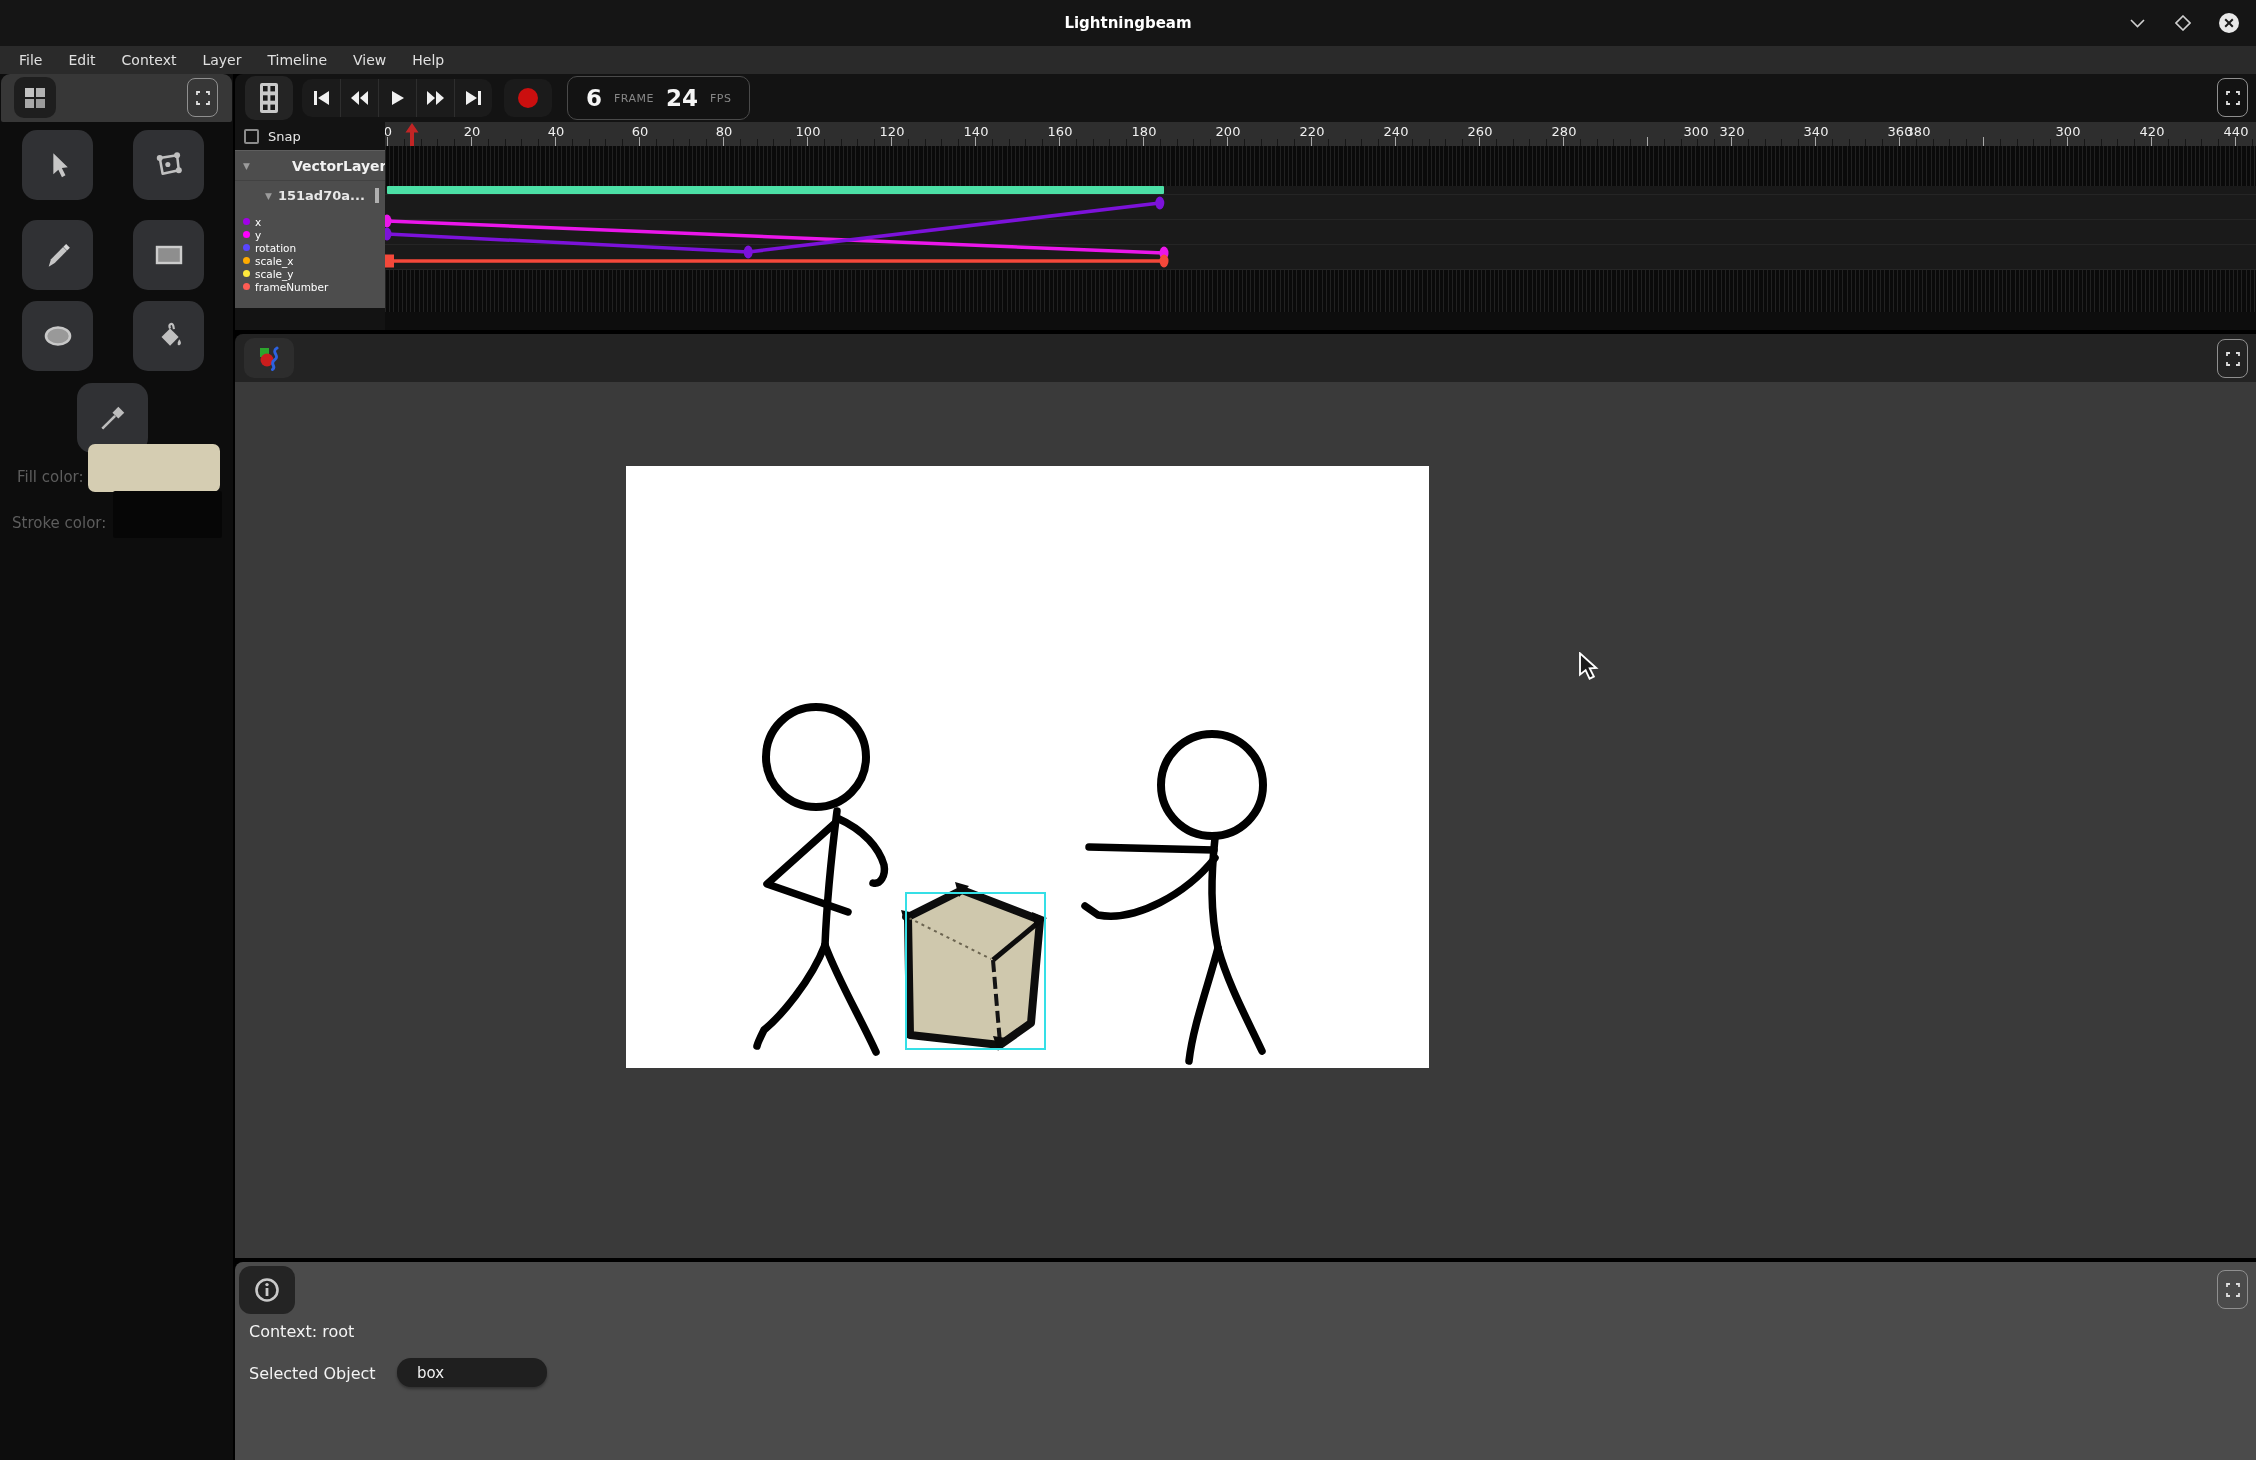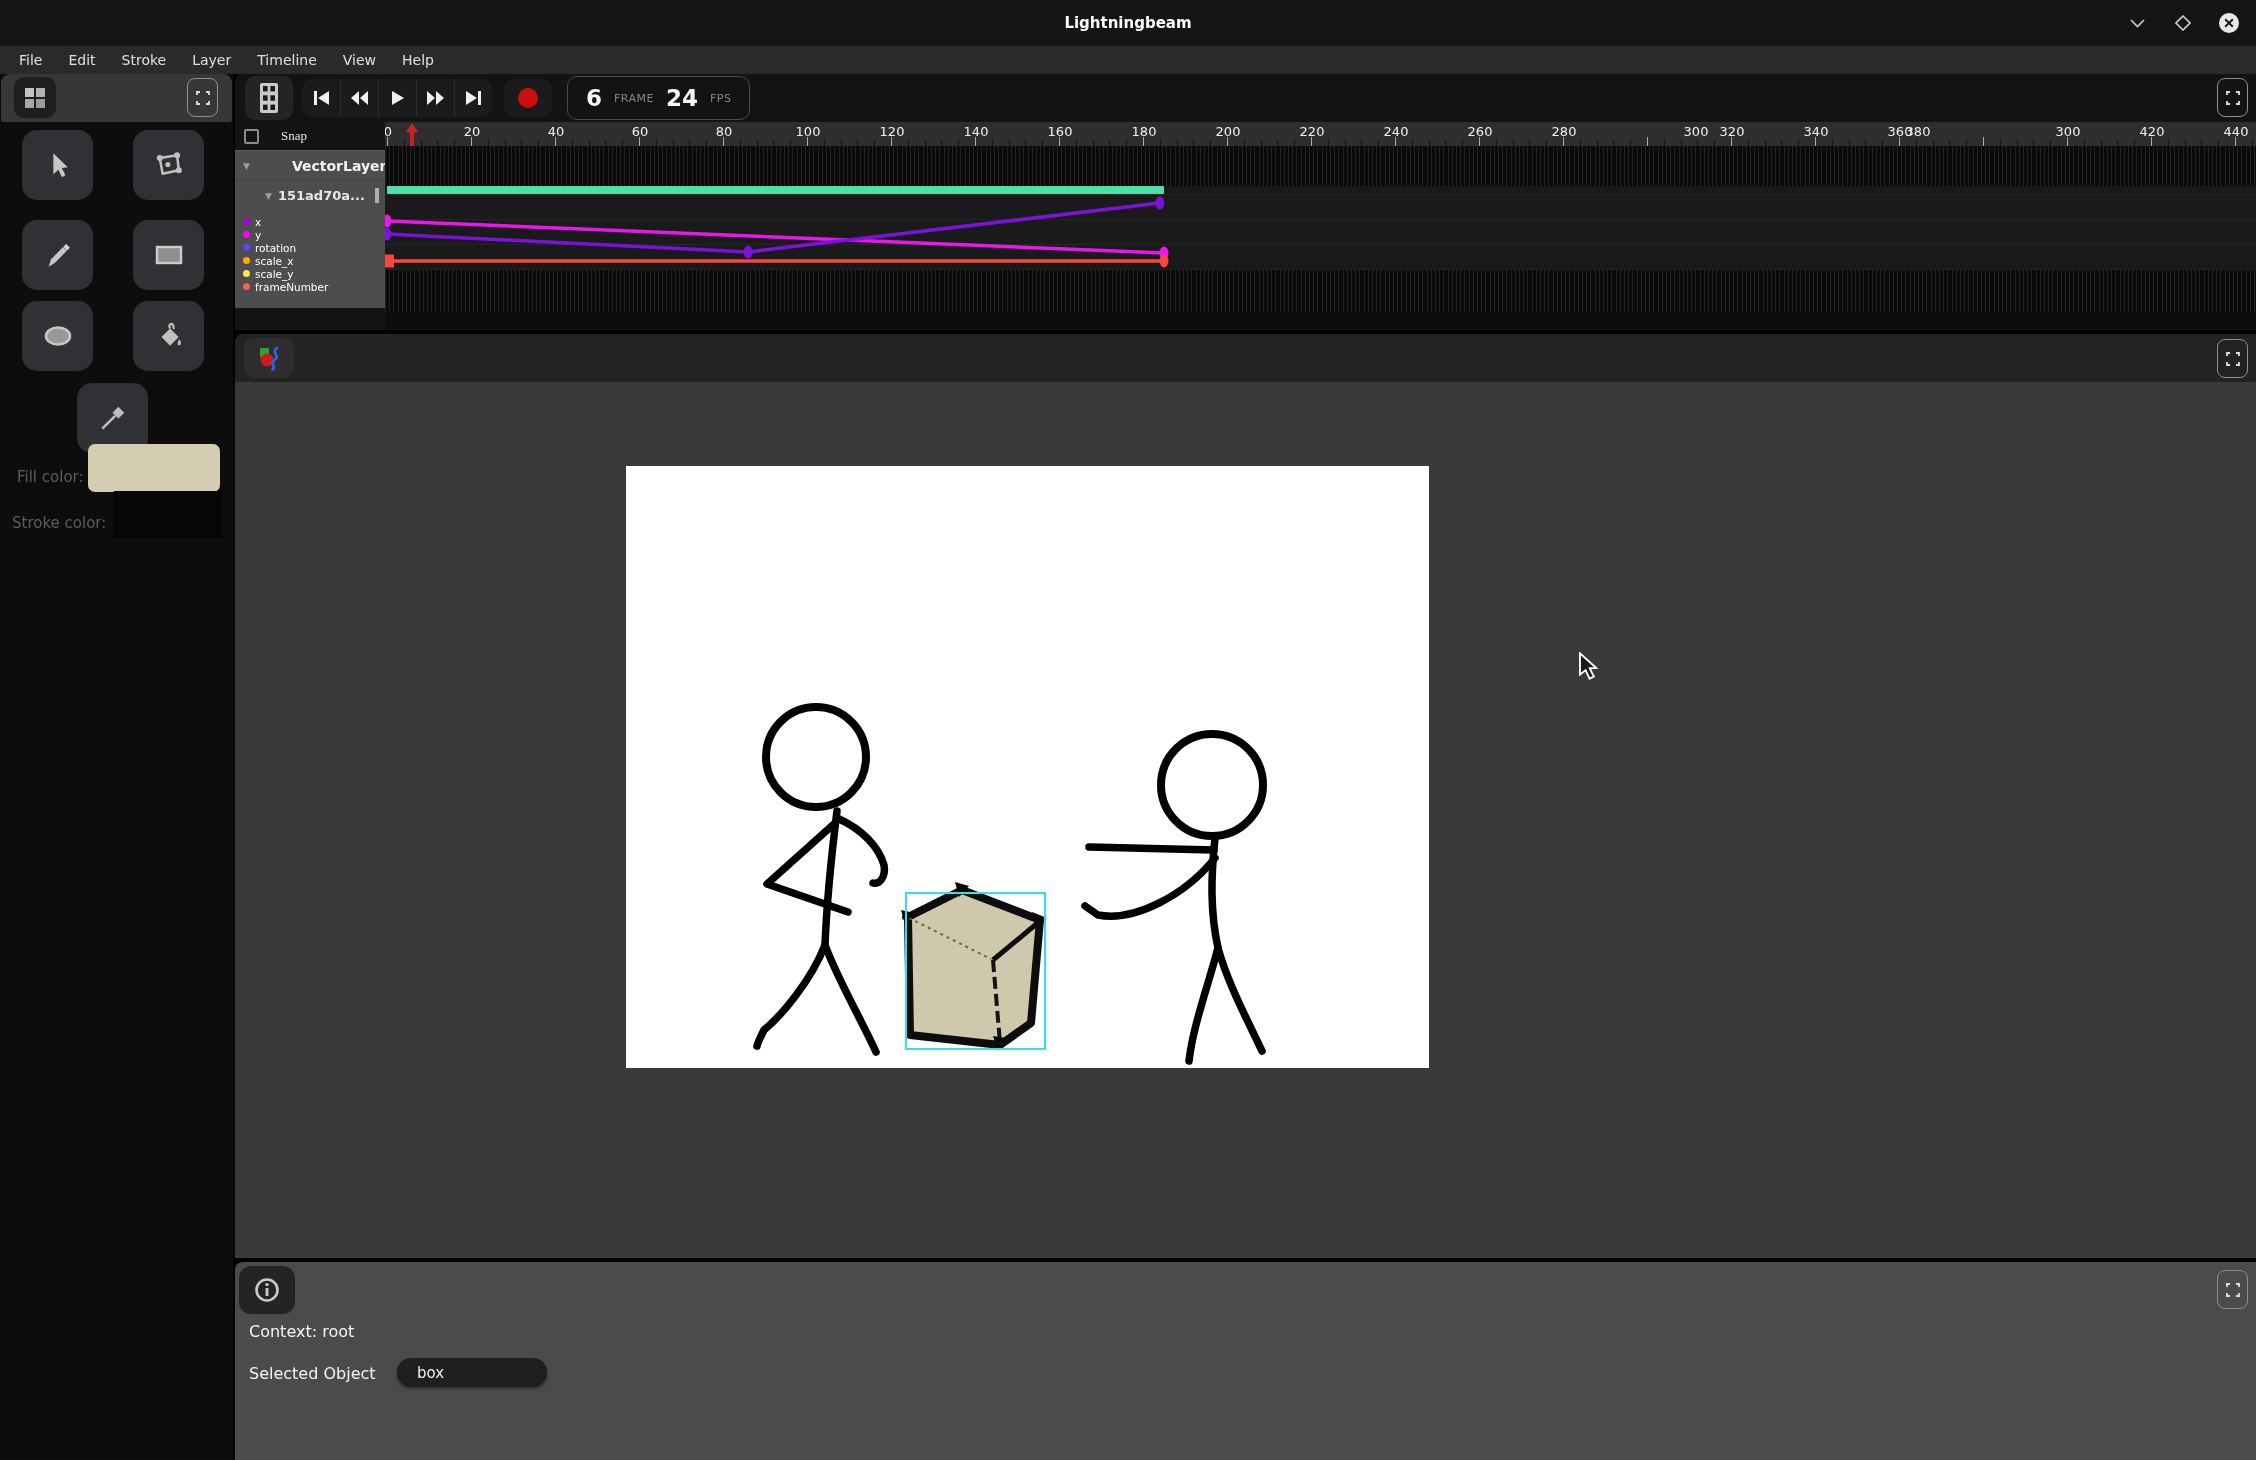--- a/index.html
+++ b/index.html
@@ -52,21 +52,21 @@
              border-radius:10px; display:flex; align-items:center; justify-content:center; }
   .rec-dot { width:20px; height:20px; border-radius:50%; background:#cb0f0f; }
   .fps-box { position:absolute; left:332px; top:2px; height:44px; border:1.5px solid #4a4a4a;
              border-radius:10px; display:flex; align-items:center; gap:12px; padding:0 18px; }
   .big-num { color:#f5f5f5; font-size:23px; font-weight:bold; }
   .small-cap { color:#878787; font-size:11px; font-weight:normal; letter-spacing:.5px; }
   .tl-header .expand-btn { position:absolute; right:8px; top:4px; }
 
   .tl-body { display:flex; height:208px; }
   .layers-col { width:150px; flex:none; position:relative; background:#131313; }
-  .snap-row { height:28px; display:flex; align-items:center; gap:22px; padding-left:9px;font-family:Liberation Serif, serif; }
+  .snap-row { height:28px; display:flex; align-items:center; gap:9px; padding-left:9px; }
   .checkbox { width:15px; height:15px; border:2px solid #8c8c8c; border-radius:2px; background:transparent; }
   .snap-label { color:#e8e8e8; font-size:13px; }
   .layer-block { position:absolute; left:0; top:28px; width:150px; height:158px; background:#4d4d4d; }
   .layer-row { height:30px; display:flex; align-items:center; padding-left:8px; gap:6px;
                border-top:1px solid #5e5e5e; }
   .tri { color:#9c9c9c; font-size:9px; }
   .layer-name { color:#f2f2f2; font-size:14px; font-weight:600;margin-left:36px; }
   .layer-badge { color:#8a8a8a; font-size:10px; align-self:flex-end; margin-bottom:4px; margin-left:-3px; }
   .inst-row { height:30px; display:flex; align-items:center; padding-left:30px; gap:6px;
               border-top:1px solid #424242; }
@@ -138,21 +138,21 @@
         <circle cx="11" cy="11" r="10" fill="#e9e9e9"></circle>
         <path d="M7.2,7.2 L14.8,14.8 M14.8,7.2 L7.2,14.8" stroke="#1c1c1c" stroke-width="2"></path>
       </svg>
     </div>
   </div>
 </div>
 
 <div class="menubar">
   <span class="menu-item">File</span>
   <span class="menu-item">Edit</span>
-  <span class="menu-item">Stroke</span>
+  <span class="menu-item">Context</span>
   <span class="menu-item">Layer</span>
   <span class="menu-item">Timeline</span>
   <span class="menu-item">View</span>
   <span class="menu-item">Help</span>
 </div>
 
 <div class="content">
 
   <div class="sidebar">
     <div class="side-header">

